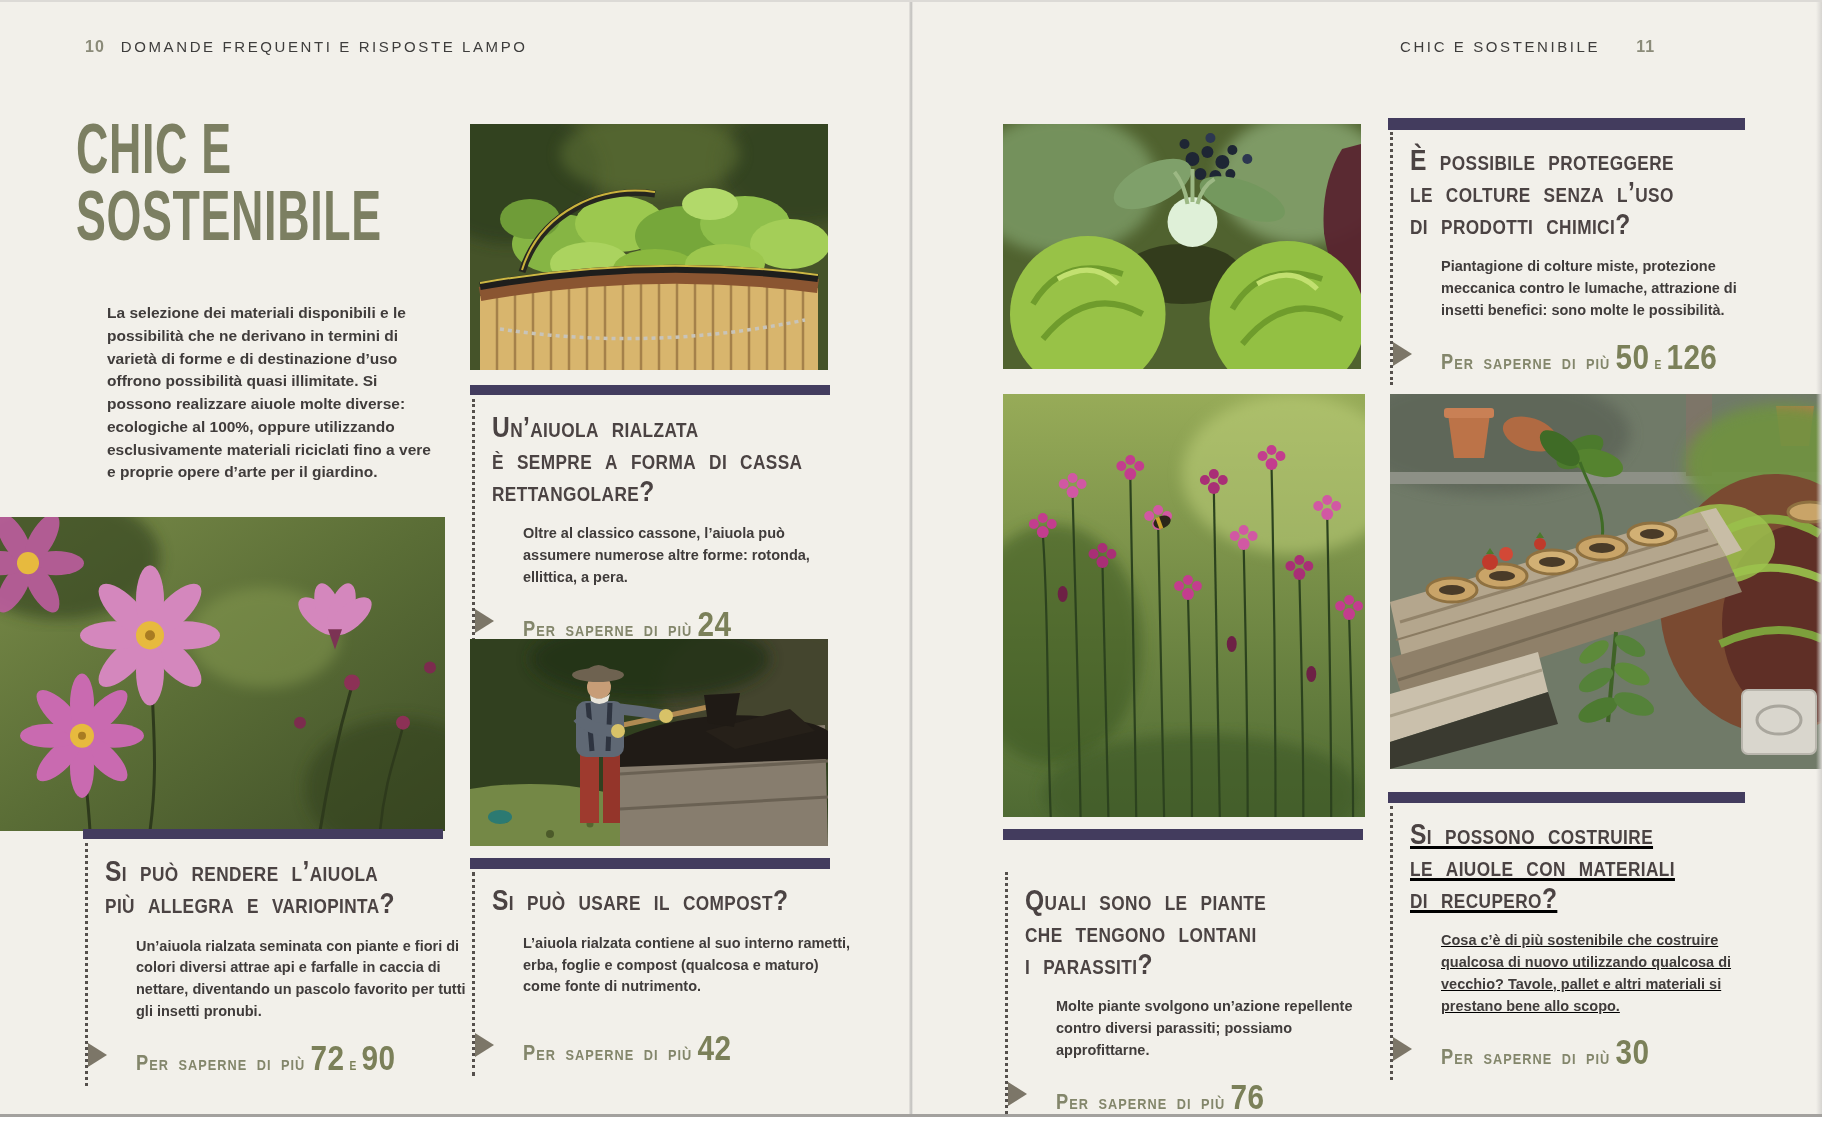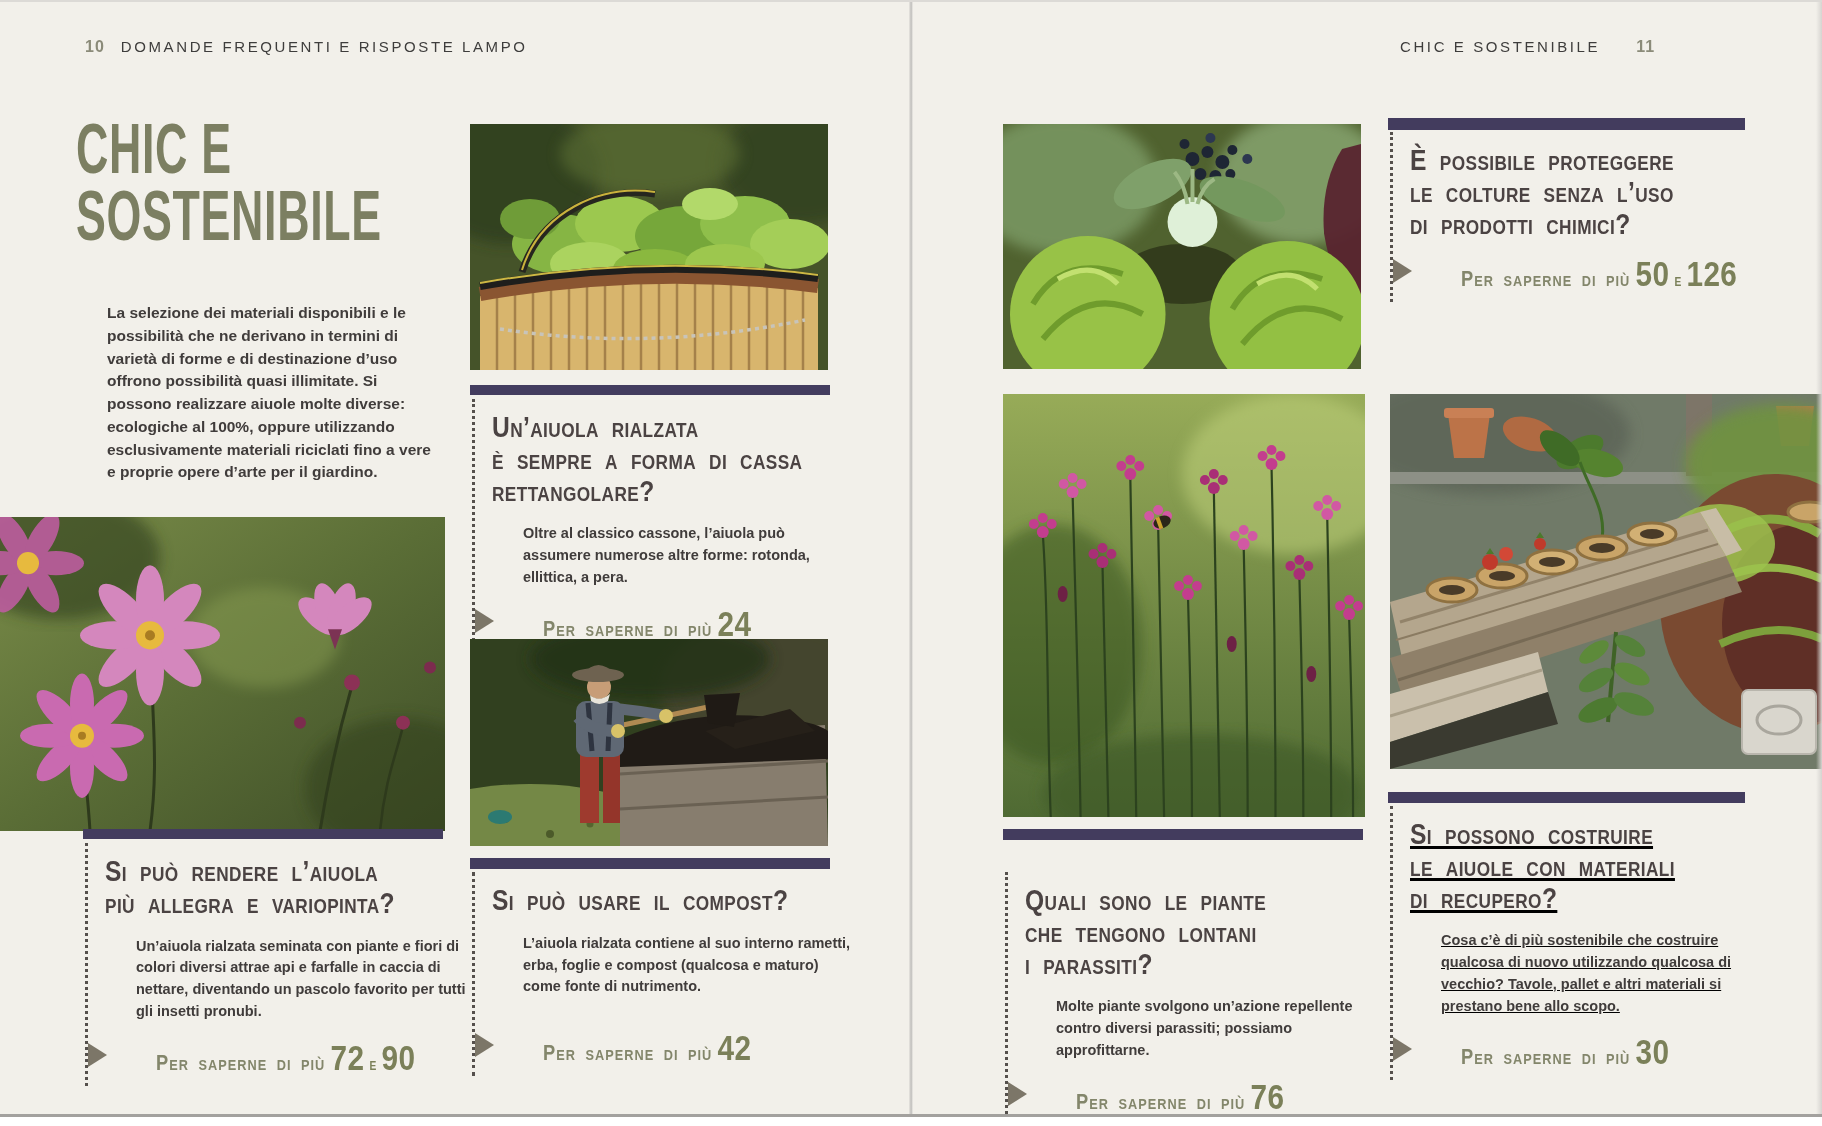--- a/index.html
+++ b/index.html
@@ -35,21 +35,21 @@
 
   
   .qblock { position:absolute; border-left:3px dotted #55504c; padding-bottom:8px; }
   .qtitle { margin:12px 0 0 17px; font-weight:700; font-variant:small-caps; font-size:30px;
             line-height:1.06; color:#4b4343; letter-spacing:0.5px; word-spacing:7px;
             transform:scaleX(0.82); transform-origin:left top; width:122%; }
   .qtitle div { white-space:nowrap; }
   .qbody { margin:17px 0 0 48px; width:330px; font-size:14.5px; line-height:1.5;
            font-weight:600; color:#403c3b; }
   .qbody.narrow { width:312px; }
-  .qlink { position:relative; margin-top:15px; padding-left:68px; min-height:38px; }
+  .qlink { position:relative; margin-top:15px; padding-left:48px; min-height:38px; }
   .qlink.gap-lg { margin-top:30px; }
   .arrow-right { position:absolute; left:0; top:5px; width:0; height:0;
                  border-top:12px solid transparent; border-bottom:12px solid transparent;
                  border-left:19px solid #7c7668; }
   .qlink-inner { display:inline-flex; align-items:baseline; gap:6px;
                  transform:scaleX(0.85); transform-origin:left bottom; white-space:nowrap; }
   .qlink-label { font-variant:small-caps; font-weight:700; font-size:21.5px; color:#83866b;
                  letter-spacing:1.2px; word-spacing:4px; }
   .qlink-num { font-weight:700; font-size:35px; color:#7b8059; letter-spacing:0.5px; }
   .qlink-sep { font-variant:small-caps; font-weight:700; font-size:17px; color:#7b8059; }
@@ -316,20 +316,21 @@
     </svg>
   </div>
 
   <div class="bar" style="left:1388px; top:116px; width:357px; height:12px;"></div>
   <div class="qblock" style="left:1390px; top:130px; width:394px;">
     <div class="qtitle">
       <div>È possibile proteggere</div>
       <div>le colture senza l’uso</div>
       <div>di prodotti chimici?</div>
     </div>
+    <div class="qbody narrow">Piantagione di colture miste, protezione meccanica contro le lumache, attrazione di insetti benefici: sono molte le possibilità.</div>
     <div class="qlink">
       <span class="arrow-right"></span>
       <span class="qlink-inner">
         <span class="qlink-label">Per saperne di più</span>
         <span class="qlink-num">50</span>
         <span class="qlink-sep">e</span>
         <span class="qlink-num">126</span>
       </span>
     </div>
   </div>

